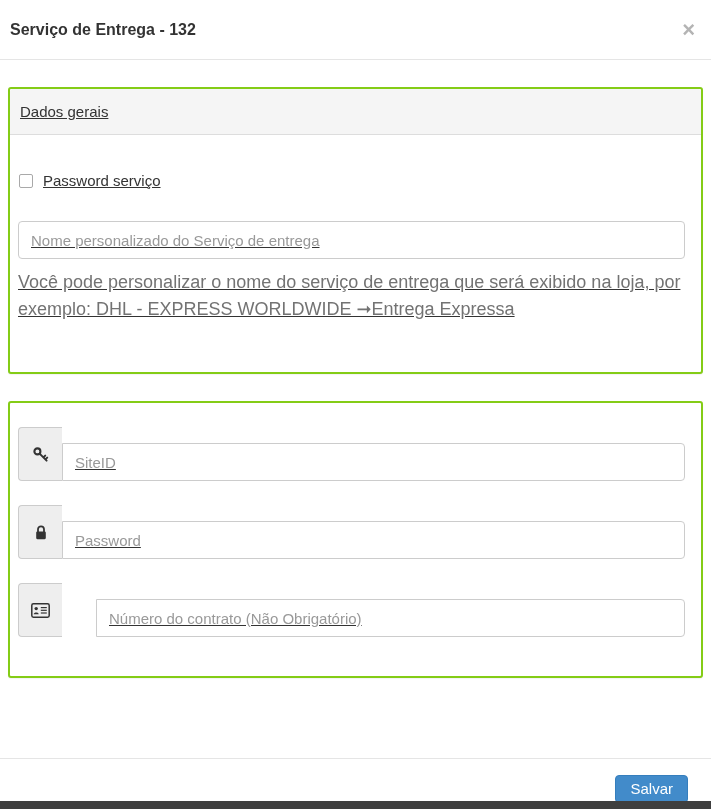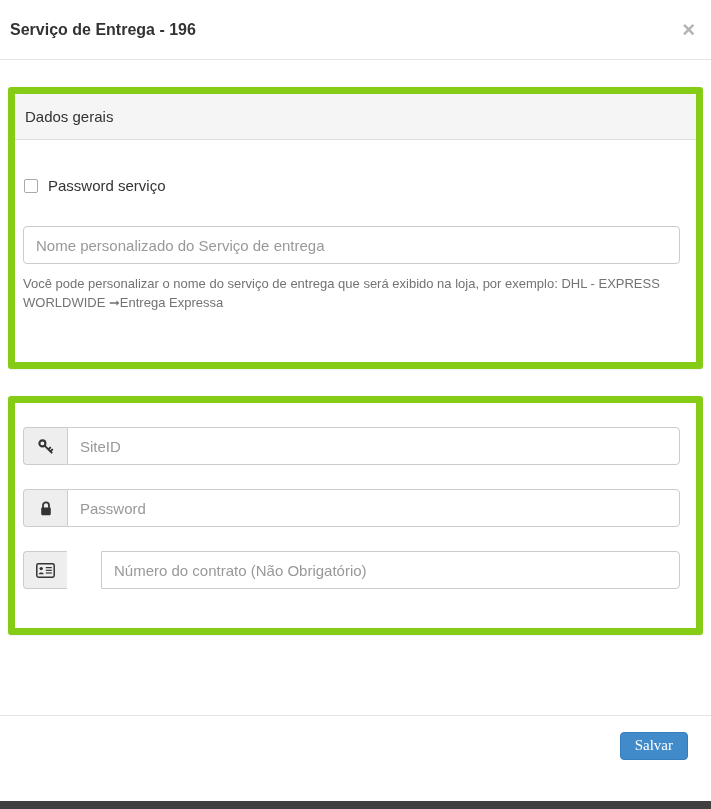--- a/index.html
+++ b/index.html
@@ -31,25 +31,26 @@
     font-weight: bold;
     line-height: 1;
     color: #b4b4b4;
     cursor: pointer;
     padding: 0 2px;
   }
   .modal-body {
     padding: 27px 8px 0 8px;
   }
   .panel {
-    border: 7px solid #84cc16;
+    border: 2px solid #84cc16;
     border-radius: 3px;
     box-shadow: 0 1px 1px rgba(0,0,0,.05);
     margin-bottom: 27px;
     background: #ffffff;
+    text-decoration: underline;
   }
   .panel-heading {
     background: #f5f5f5;
     border-bottom: 1px solid #dddddd;
     border-radius: 3px 3px 0 0;
     padding: 14px 10px;
     font-size: 15px;
     color: #333333;
   }
   .panel-body {
@@ -79,26 +80,27 @@
     display: block;
     width: 100%;
     height: 38px;
     padding: 8px 12px;
     font-size: 15px;
     font-family: "Liberation Sans", sans-serif;
     color: #555555;
     border: 1px solid #cccccc;
     border-radius: 4px;
     outline: none;
+    margin-top: 16px;
   }
   .form-control::placeholder { color: #999999; opacity: 1; }
   .name-input { margin-top: 32px; }
   .help-block {
     margin-top: 10px;
-    font-size: 13px;
+    font-size: 18px;
     line-height: 1.48;
     color: #737373;
     max-width: 670px;
   }
   .input-group {
     display: flex;
     width: 100%;
     margin-bottom: 24px;
   }
   .input-group:last-child { margin-bottom: 24px; gap: 34px; }
@@ -119,40 +121,40 @@
     border-top: 1px solid #e5e5e5;
     padding: 16px 23px 21px 23px;
     text-align: right;
   }
   .btn-primary {
     display: inline-block;
     background: #428bca;
     border: 1px solid #357ebd;
     color: #ffffff;
     font-size: 15px;
-    font-family: Liberation Serif, serif;
+    font-family: Liberation Sans, sans-serif;
     padding: 4px 14px 5px 14px;
     border-radius: 4px;
     cursor: pointer;
   }
   .bottom-bar {
     position: absolute;
     bottom: 0;
     left: 0;
     width: 100%;
     height: 8px;
     background: #3f3f3f;
   }
   .icon-svg { display: block; }
 </style>
 </head>
 <body>
 
 <div class="modal-header">
-  <span class="modal-title">Serviço de Entrega - 196</span>
+  <span class="modal-title">Serviço de Entrega - 132</span>
   <button class="close-btn">×</button>
 </div>
 
 <div class="modal-body">
 
   <div class="panel">
     <div class="panel-heading">Dados gerais</div>
     <div class="panel-body general-body">
       <label class="checkbox-row">
         <input type="checkbox" style="">

